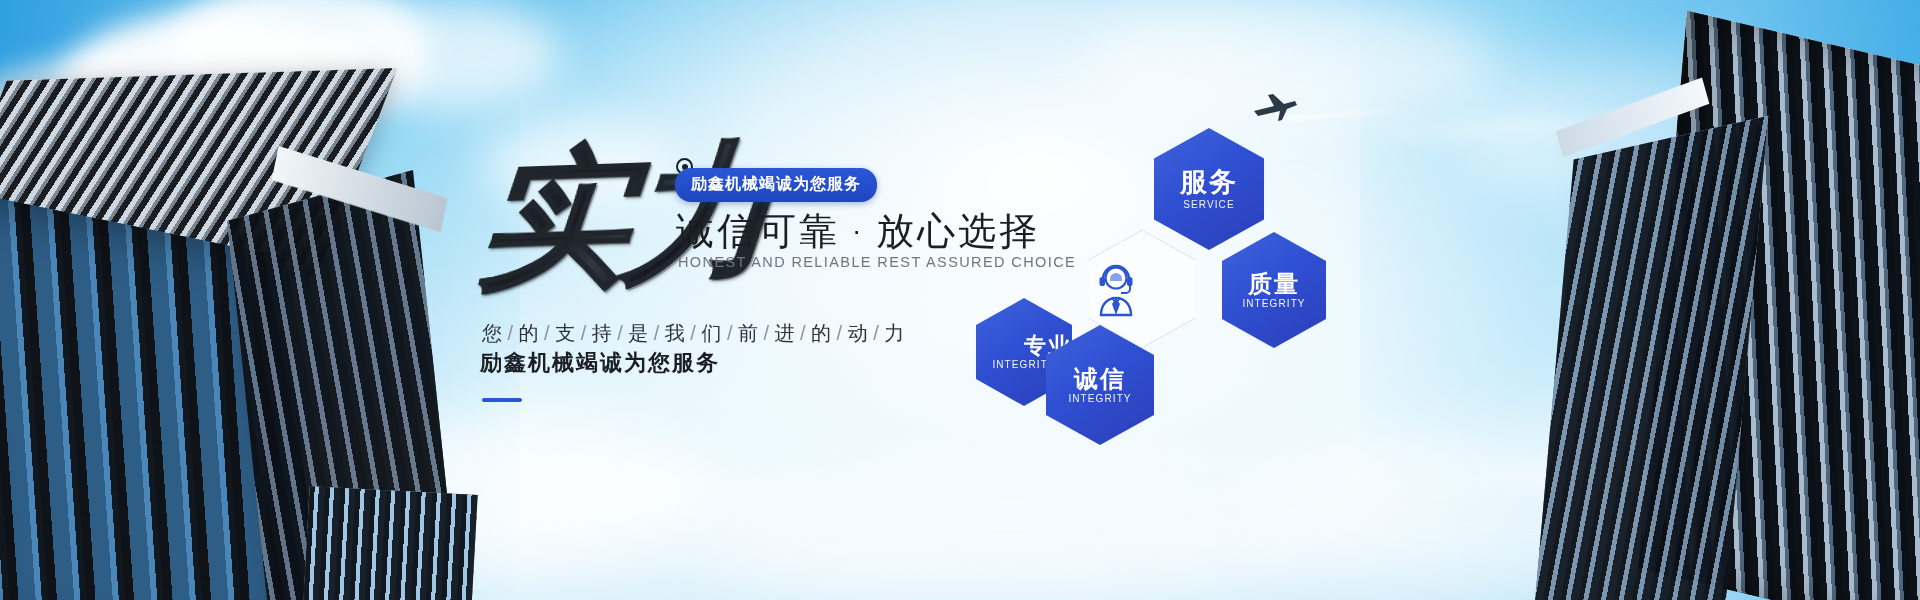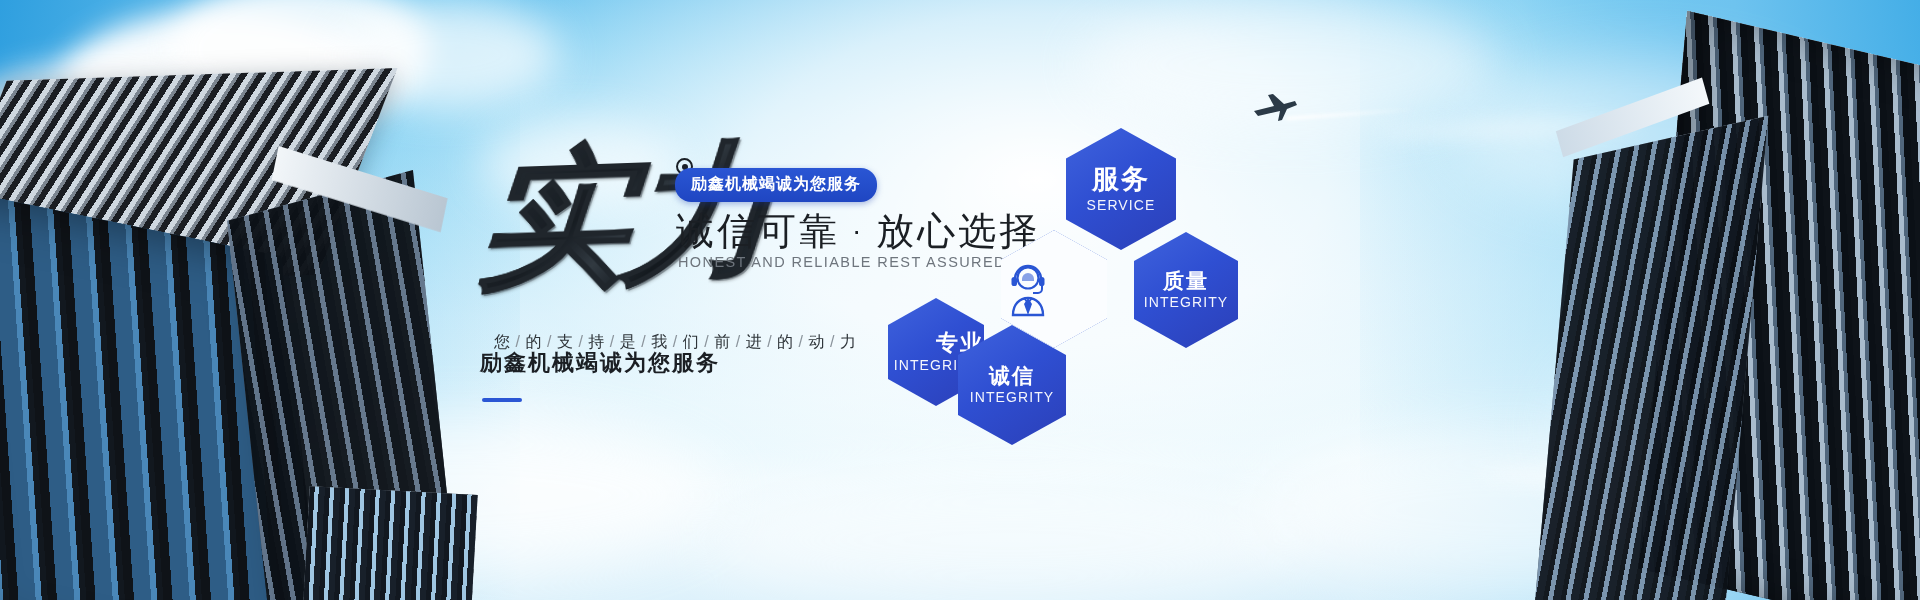--- a/index.html
+++ b/index.html
@@ -178,50 +178,49 @@
   }
   .tagline .sep { margin:0 12px; font-size:28px; vertical-align:4px; }
 
   .tagline-en {
     position:absolute; left:208px; top:134px;
     font-size:14.5px; color:#6e757d; letter-spacing:1.4px;
     white-space:nowrap;
   }
 
   .slogan-small {
-    position:absolute; left:12px; top:212px;
-    font-size:16px; color:#2e3439; letter-spacing:.5px;
+    position:absolute; left:12px; top:200px;
+    font-size:20px; color:#2e3439; letter-spacing:.5px;
     white-space:nowrap;
-    margin-left:12px;
   }
   .slogan-small .sl { color:#8b949c; margin:0 5px; }
 
   .slogan-big {
     position:absolute; left:10px; top:228px;
     font-size:22px; color:#1b1f24; font-weight:700;
     letter-spacing:2px; white-space:nowrap;
   }
   .underline-accent {
     position:absolute; left:12px; top:278px;
     width:40px; height:4px; background:#2a56d4; border-radius:2px;
   }
 
   
-  .hexgroup { position:absolute; left:876px; top:110px; width:380px; height:310px; }
+  .hexgroup { position:absolute; left:964px; top:110px; width:380px; height:310px; }
   .hex {
     position:absolute; width:100px; height:112px;
     clip-path: polygon(50% 0%, 100% 25%, 100% 75%, 50% 100%, 0% 75%, 0% 25%);
     display:flex; flex-direction:column;
     align-items:center; justify-content:center;
     color:#fff; text-align:center;
     background:linear-gradient(145deg,#3f63dd 0%,#2f4fd2 45%,#2b3fb8 100%);
     box-shadow:0 4px 14px rgba(30,55,150,.30);
   }
-  .hex .cn { font-size:21px; font-weight:700; letter-spacing:2px; line-height:1.08; }
-  .hex .en { font-size:14px; letter-spacing:1.1px; margin-top:2px; opacity:.95; }
+  .hex .cn { font-size:24px; font-weight:700; letter-spacing:2px; line-height:1.08; }
+  .hex .en { font-size:10px; letter-spacing:1.1px; margin-top:2px; opacity:.95; }
 
   .hex-service { left:190px; top:18px;  width:110px; height:122px; }
   .hex-service .cn { font-size:27px; }
   .hex-quality { left:258px; top:122px; width:104px; height:116px; }
   .hex-pro     { left:12px;  top:188px; width:96px;  height:108px; }
   .hex-pro .cn { font-size:22px;margin-left:48px; }
   .hex-integ   { left:82px;  top:215px; width:108px; height:120px;text-align:right; }
 
   .hex-icon {
     position:absolute; left:125px; top:120px;

